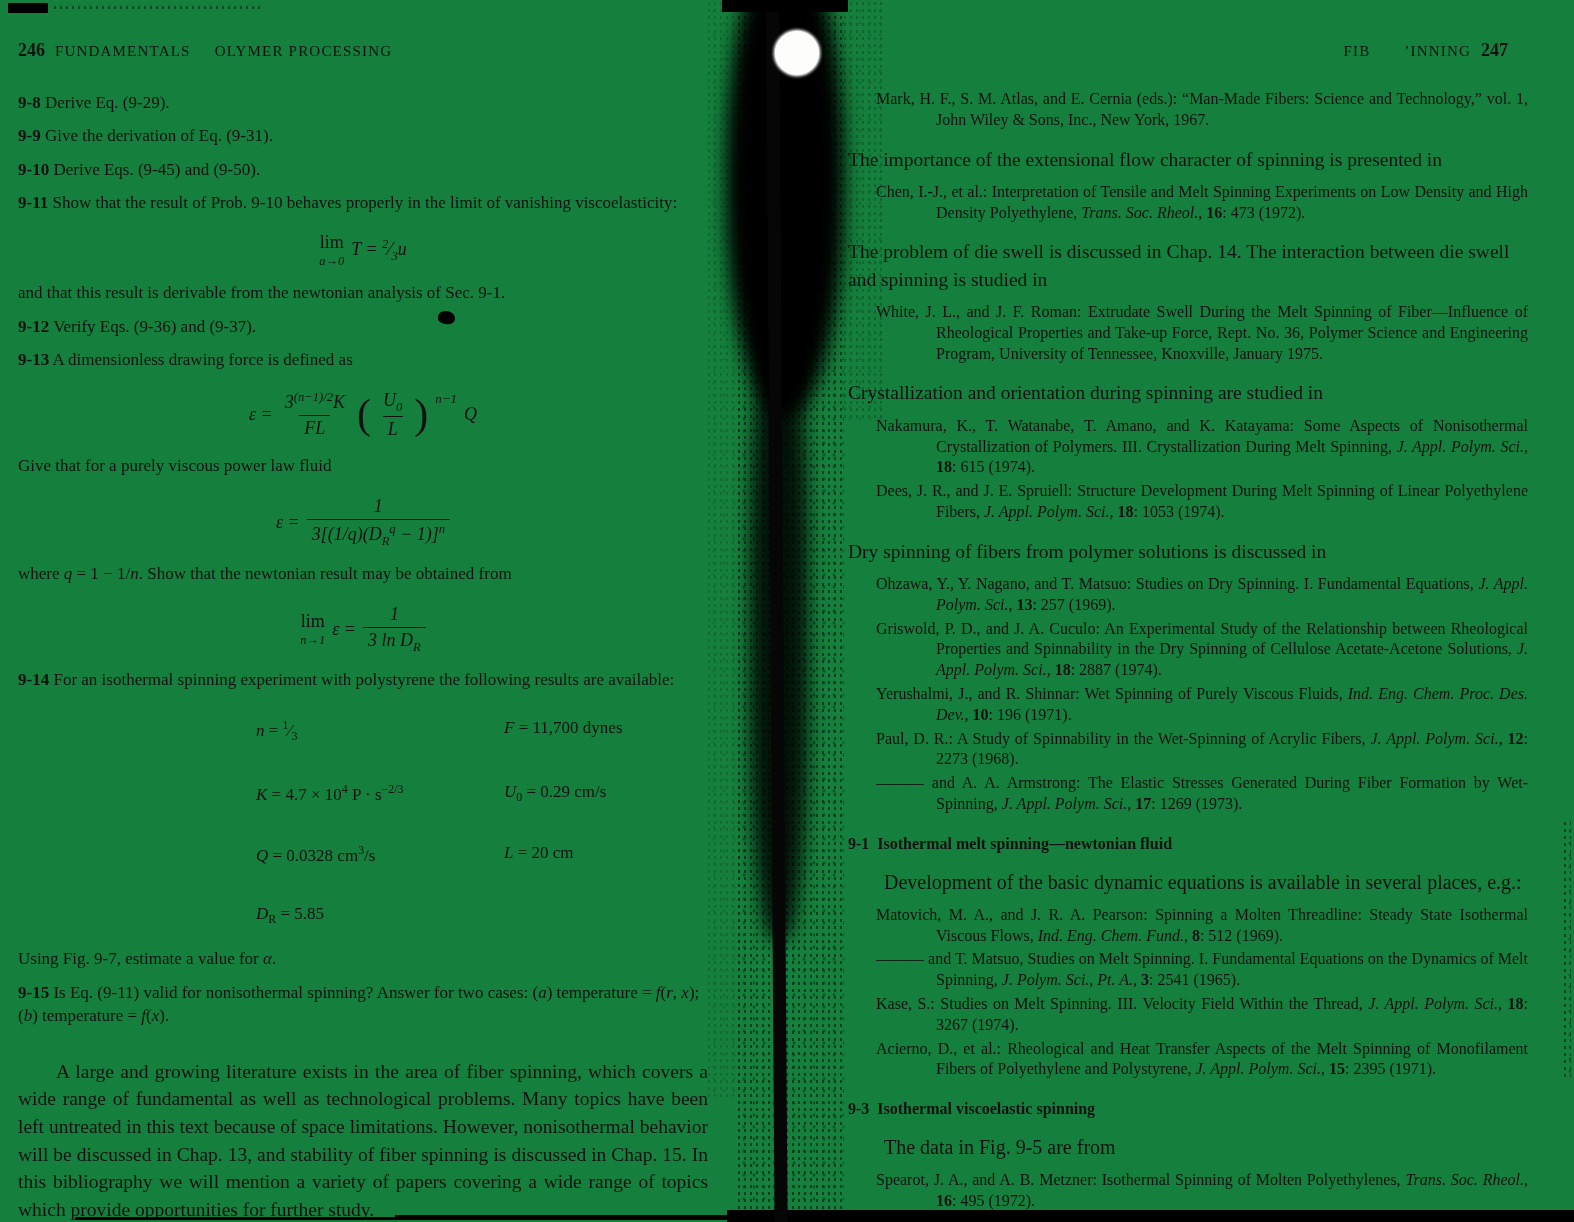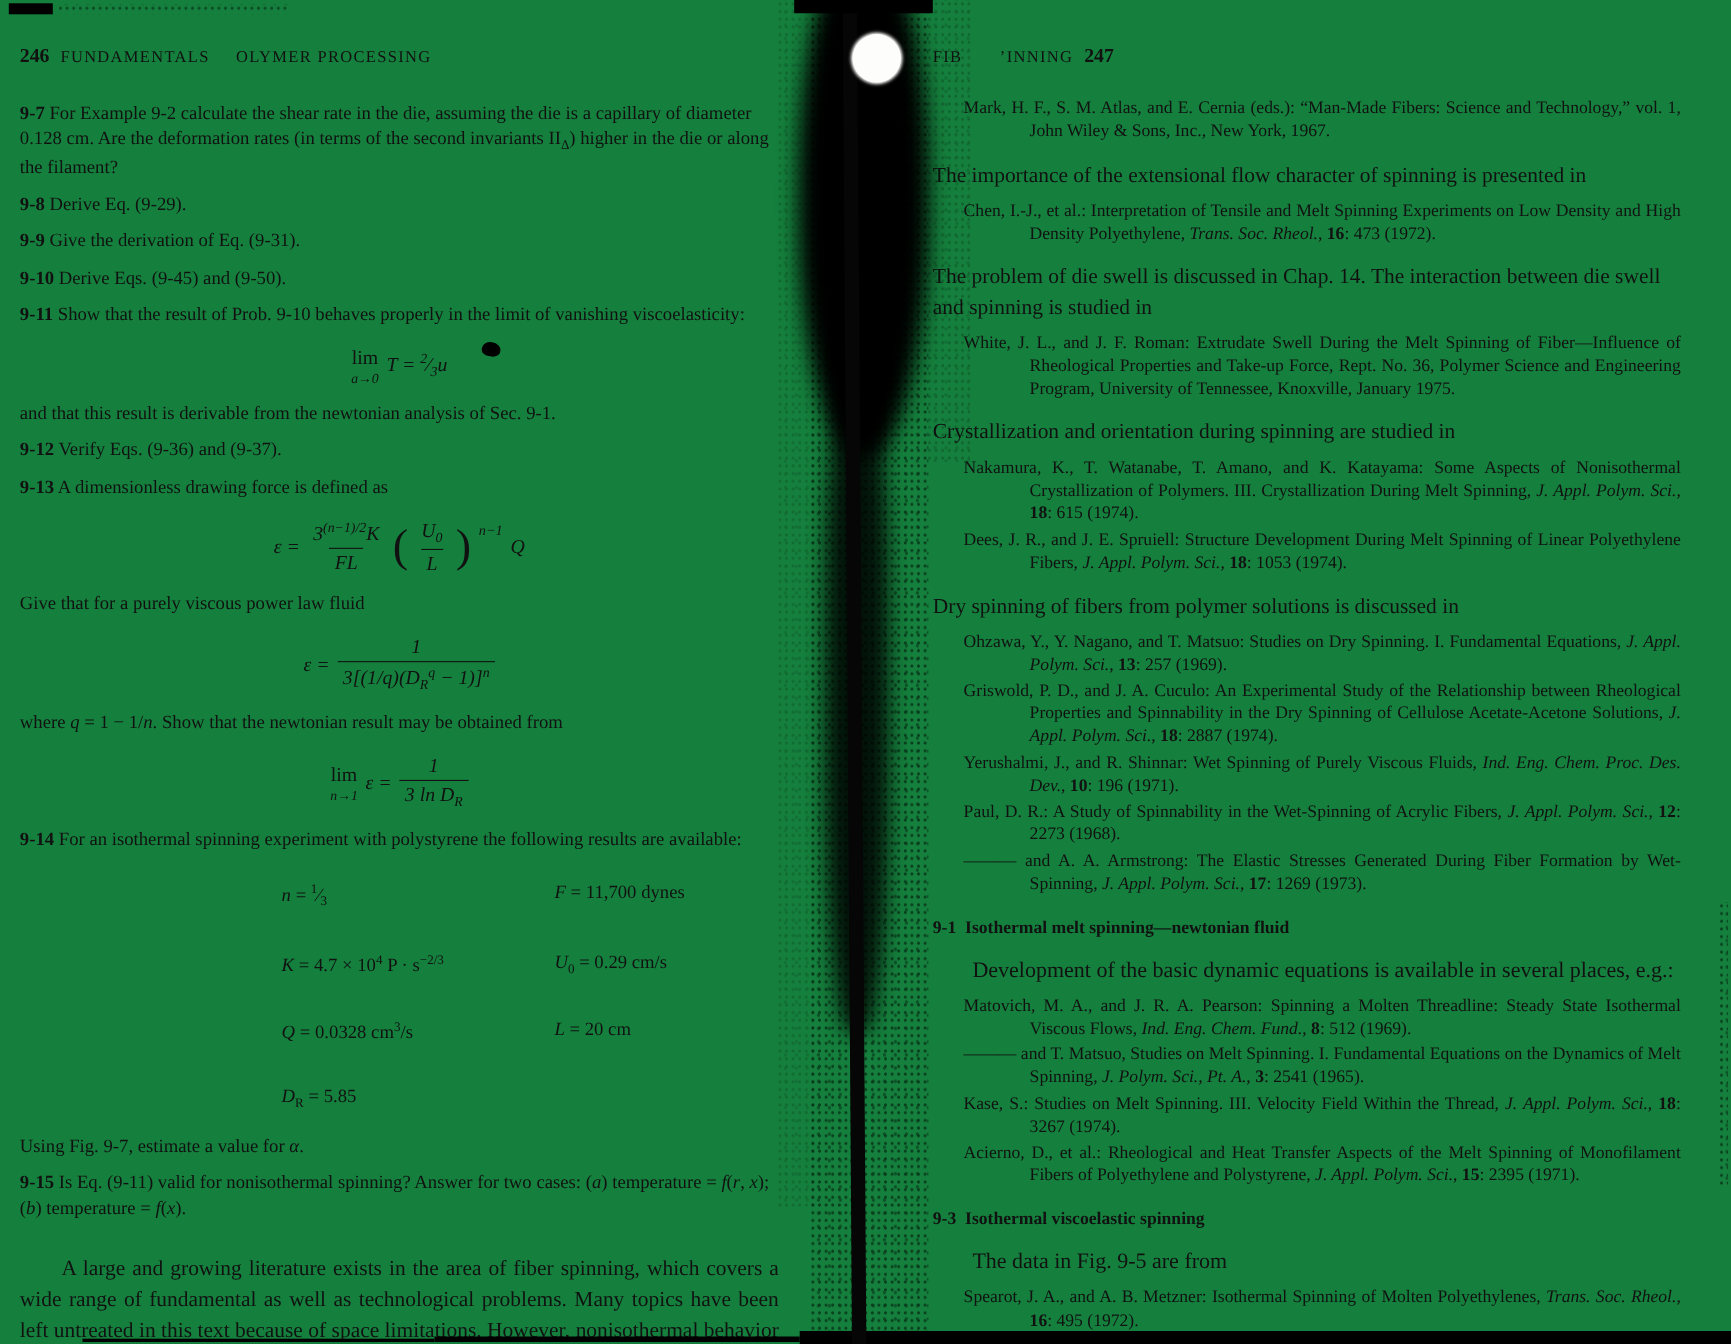--- a/index.html
+++ b/index.html
@@ -7,21 +7,21 @@
         font-family:"Liberation Serif","DejaVu Serif",serif;color:#111;}
 
   
   .page-col{position:absolute;top:0;}
   #left-page{left:18px;width:690px;}
   #right-page{left:848px;width:688px;}
 
   
   .runhead{margin-top:40px;font-size:15px;letter-spacing:1.2px;white-space:nowrap;}
   .runhead .pgnum{font-weight:bold;font-size:18px;letter-spacing:0;}
-  #right-page .runhead{padding-right:28px;}
+  #right-page .runhead{text-align:right;padding-right:28px;}
   .hdr-gap-sm{display:inline-block;width:24px;}
   .hdr-gap-lg{display:inline-block;width:34px;}
 
   
   #problems{margin-top:30px;}
   .prob{font-size:17px;line-height:1.38;margin:10px 0;}
   .pnum{font-weight:bold;}
 
   
   .eq{display:flex;justify-content:center;align-items:center;gap:7px;
@@ -91,21 +91,20 @@
 
   <div id="left-page" class="page-col">
 
     <div class="runhead">
       <span class="pgnum">246</span>&nbsp;
       <span>FUNDAMENTALS</span><span class="hdr-gap-sm"></span><span>OLYMER PROCESSING</span>
     </div>
 
     <div id="problems">
 
-      <p class="prob"><b class="pnum">9-7</b> <span>For Example 9-2 calculate the shear rate in the die, assuming the die is a capillary of diameter 0.128 cm. Are the deformation rates (in terms of the second invariants II<sub>Δ</sub>) higher in the die or along the filament?</span></p>
       <p class="prob"><b class="pnum">9-8</b> <span>Derive Eq. (9-29).</span></p>
       <p class="prob"><b class="pnum">9-9</b> <span>Give the derivation of Eq. (9-31).</span></p>
       <p class="prob"><b class="pnum">9-10</b> <span>Derive Eqs. (9-45) and (9-50).</span></p>
       <p class="prob"><b class="pnum">9-11</b> <span>Show that the result of Prob. 9-10 behaves properly in the limit of vanishing viscoelasticity:</span></p>
 
       <div class="eq">
         <span class="lim">
           <span class="l1">lim</span>
           <span class="limsub"><i>a</i>→0</span>
         </span>

